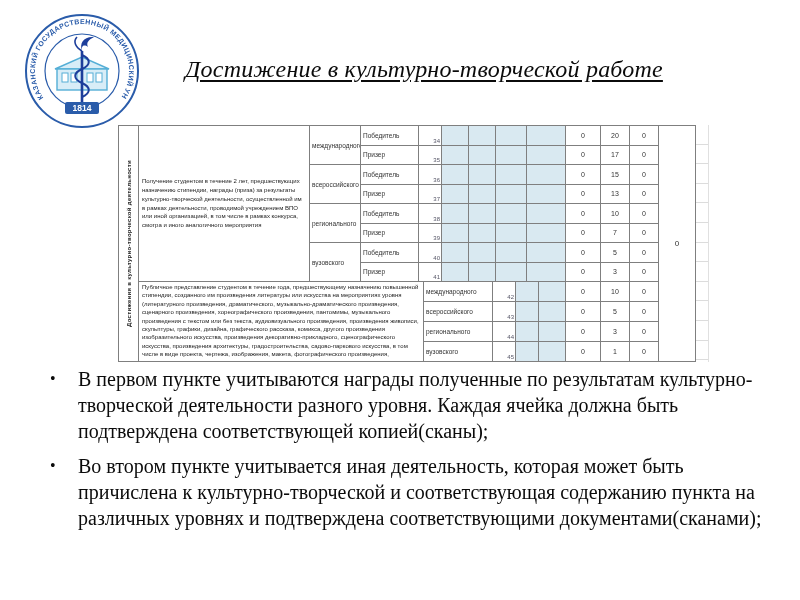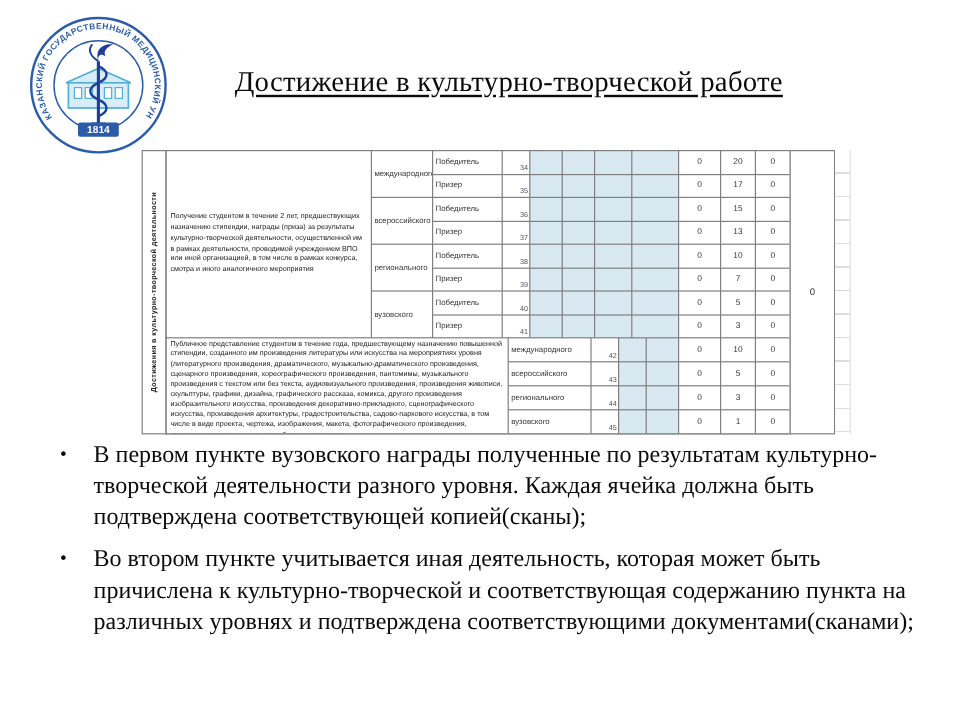--- a/index.html
+++ b/index.html
@@ -1,21 +1,21 @@
 <!DOCTYPE html>
 <html><head>
 <meta charset="utf-8">
 <style>
   html,body{margin:0;padding:0;background:#888;}
   .slide{position:relative;width:800px;height:600px;background:#ffffff;overflow:hidden;
          font-family:"Liberation Serif",serif;color:#0b0b0b;}
 
   
   .title{position:absolute;left:104px;top:56px;width:640px;text-align:center;
-         font-size:24px;letter-spacing:.2px;text-decoration:underline;text-underline-offset:3px;}
+         font-size:24px;letter-spacing:.2px;text-decoration:underline;text-underline-offset:3px;font-style:italic;}
 
   
   .logo{position:absolute;left:22px;top:8px;width:120px;height:132px;}
 
   
   .shot{position:absolute;left:118px;top:125px;display:flex;align-items:stretch;
         font-family:"Liberation Sans",sans-serif;}
   .side{width:19px;border:1px solid #7f7f7f;background:#fff;display:flex;align-items:center;justify-content:center;}
   .side span{writing-mode:vertical-rl;transform:rotate(180deg);font-size:6px;font-weight:bold;
              color:#222;letter-spacing:.3px;white-space:nowrap;}
@@ -214,21 +214,21 @@
       </div>
 
     </div>
     <div class="total">0</div>
     <div class="strip"></div>
   </div>
 
   <div class="bullets">
     <div class="bullet">
       <span class="dot">•</span>
-      <span>В первом пункте вузовского награды полученные по результатам культурно-творческой деятельности разного уровня. Каждая ячейка должна быть подтверждена соответствующей копией(сканы);</span>
+      <span>В первом пункте учитываются награды полученные по результатам культурно-творческой деятельности разного уровня. Каждая ячейка должна быть подтверждена соответствующей копией(сканы);</span>
     </div>
     <div class="bullet">
       <span class="dot">•</span>
       <span>Во втором пункте учитывается иная деятельность, которая может быть причислена к культурно-творческой и соответствующая содержанию пункта на различных уровнях и подтверждена соответствующими документами(сканами);</span>
     </div>
   </div>
 
 </div>
 
 </body></html>

